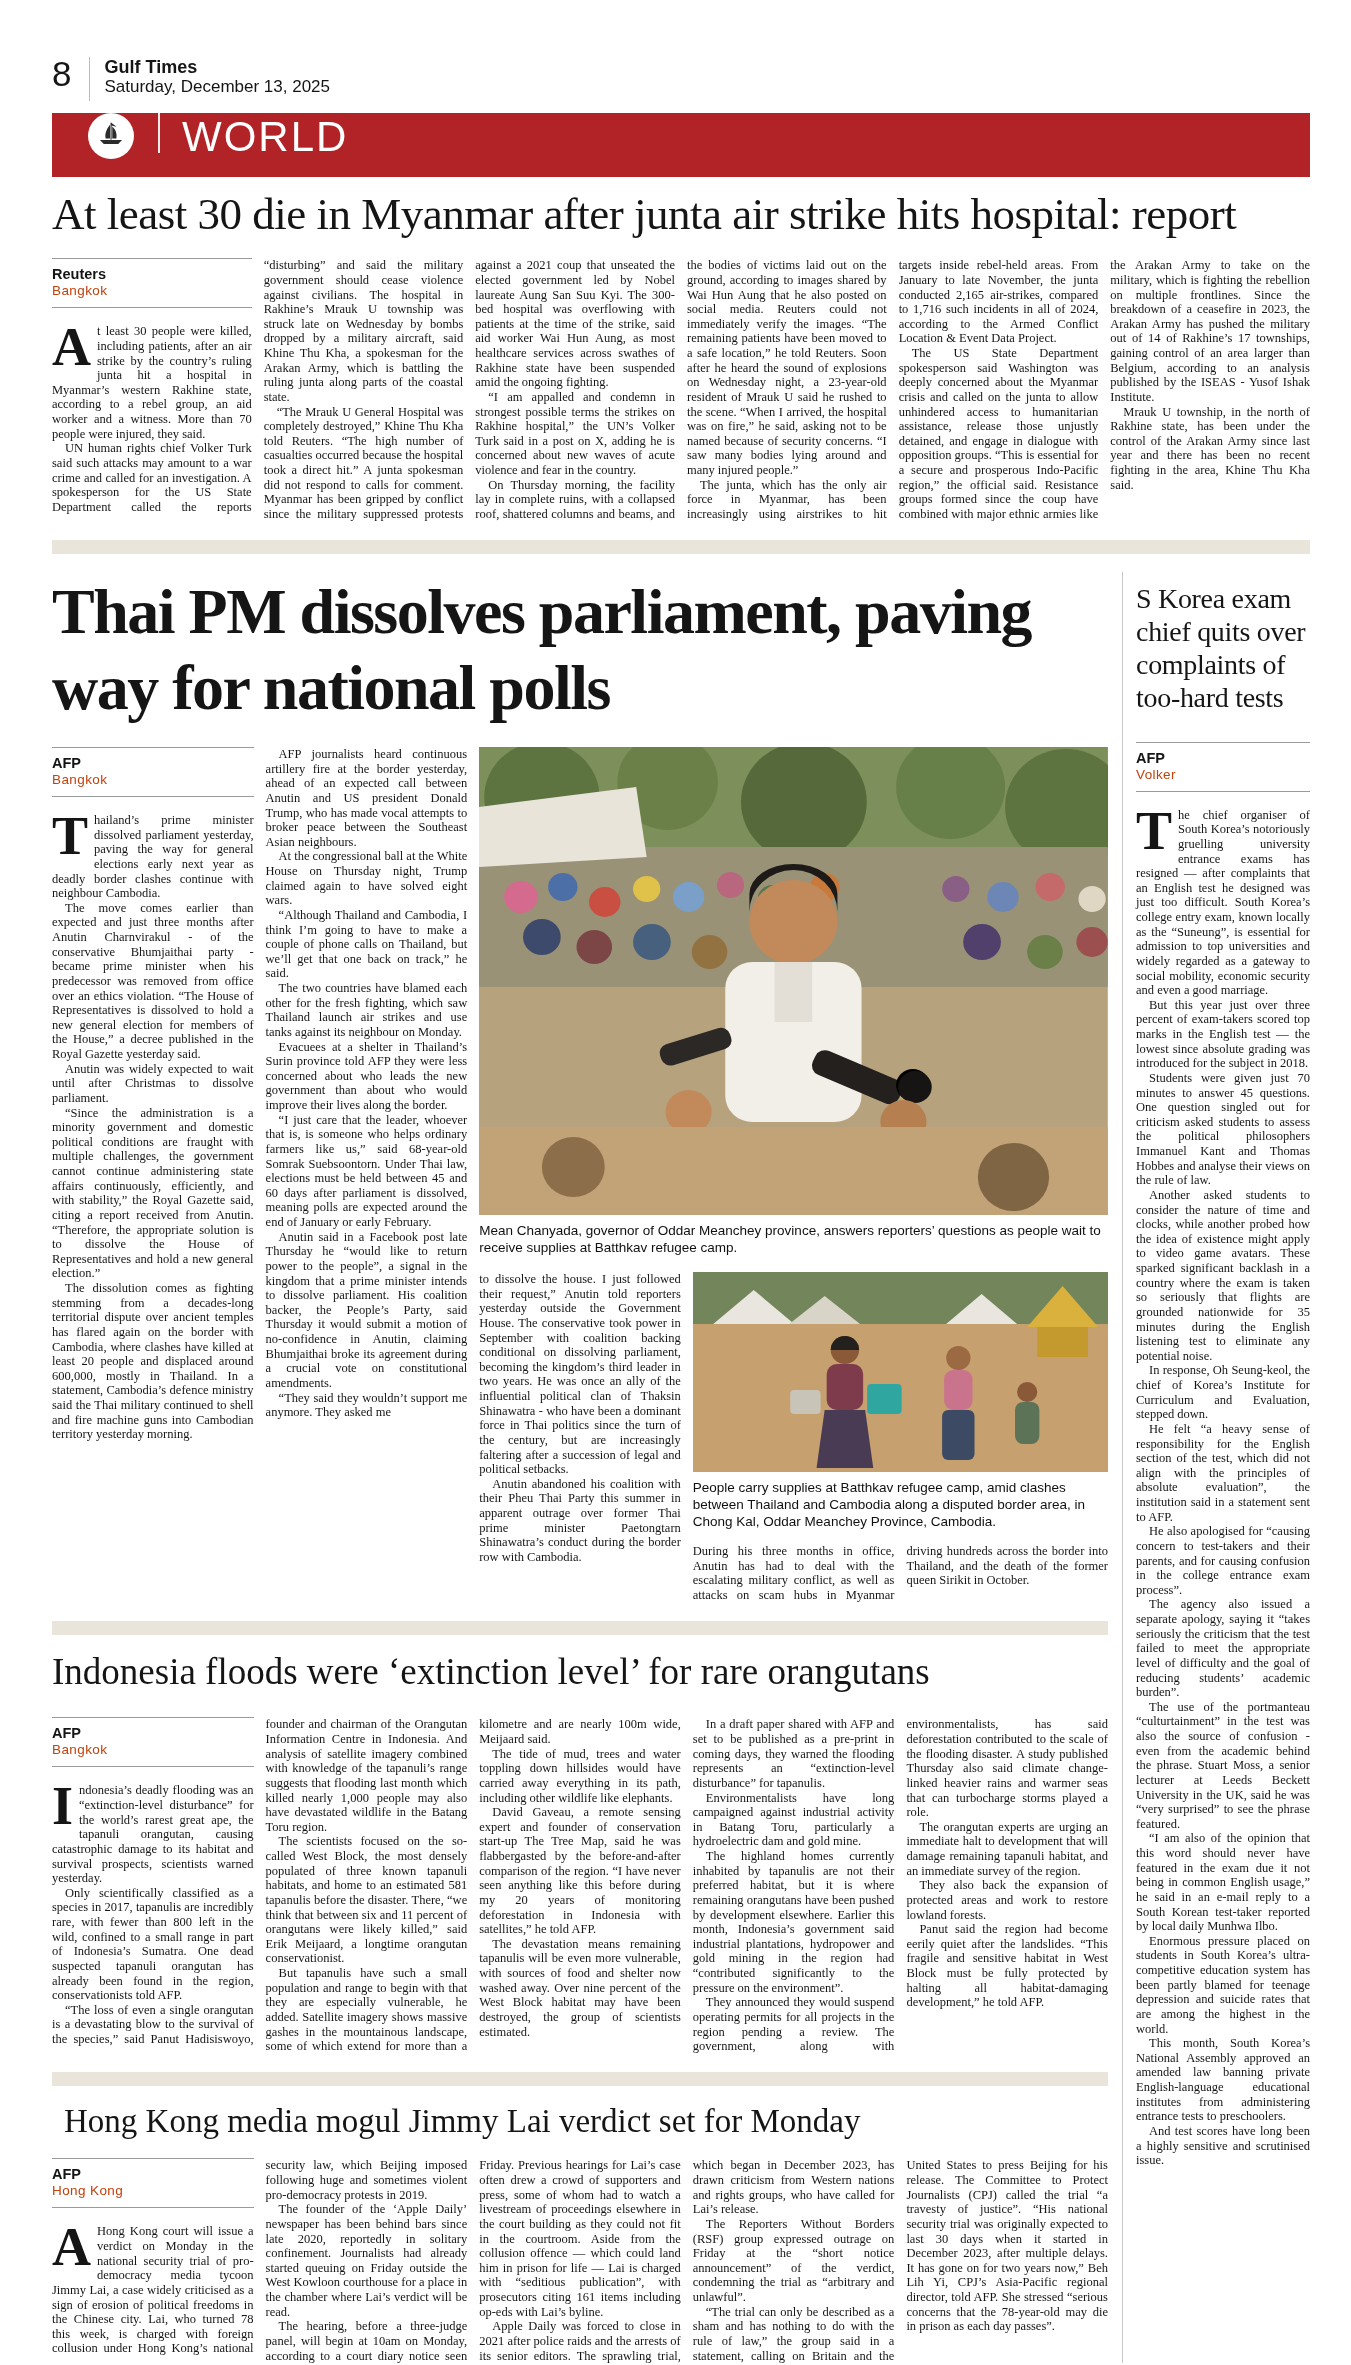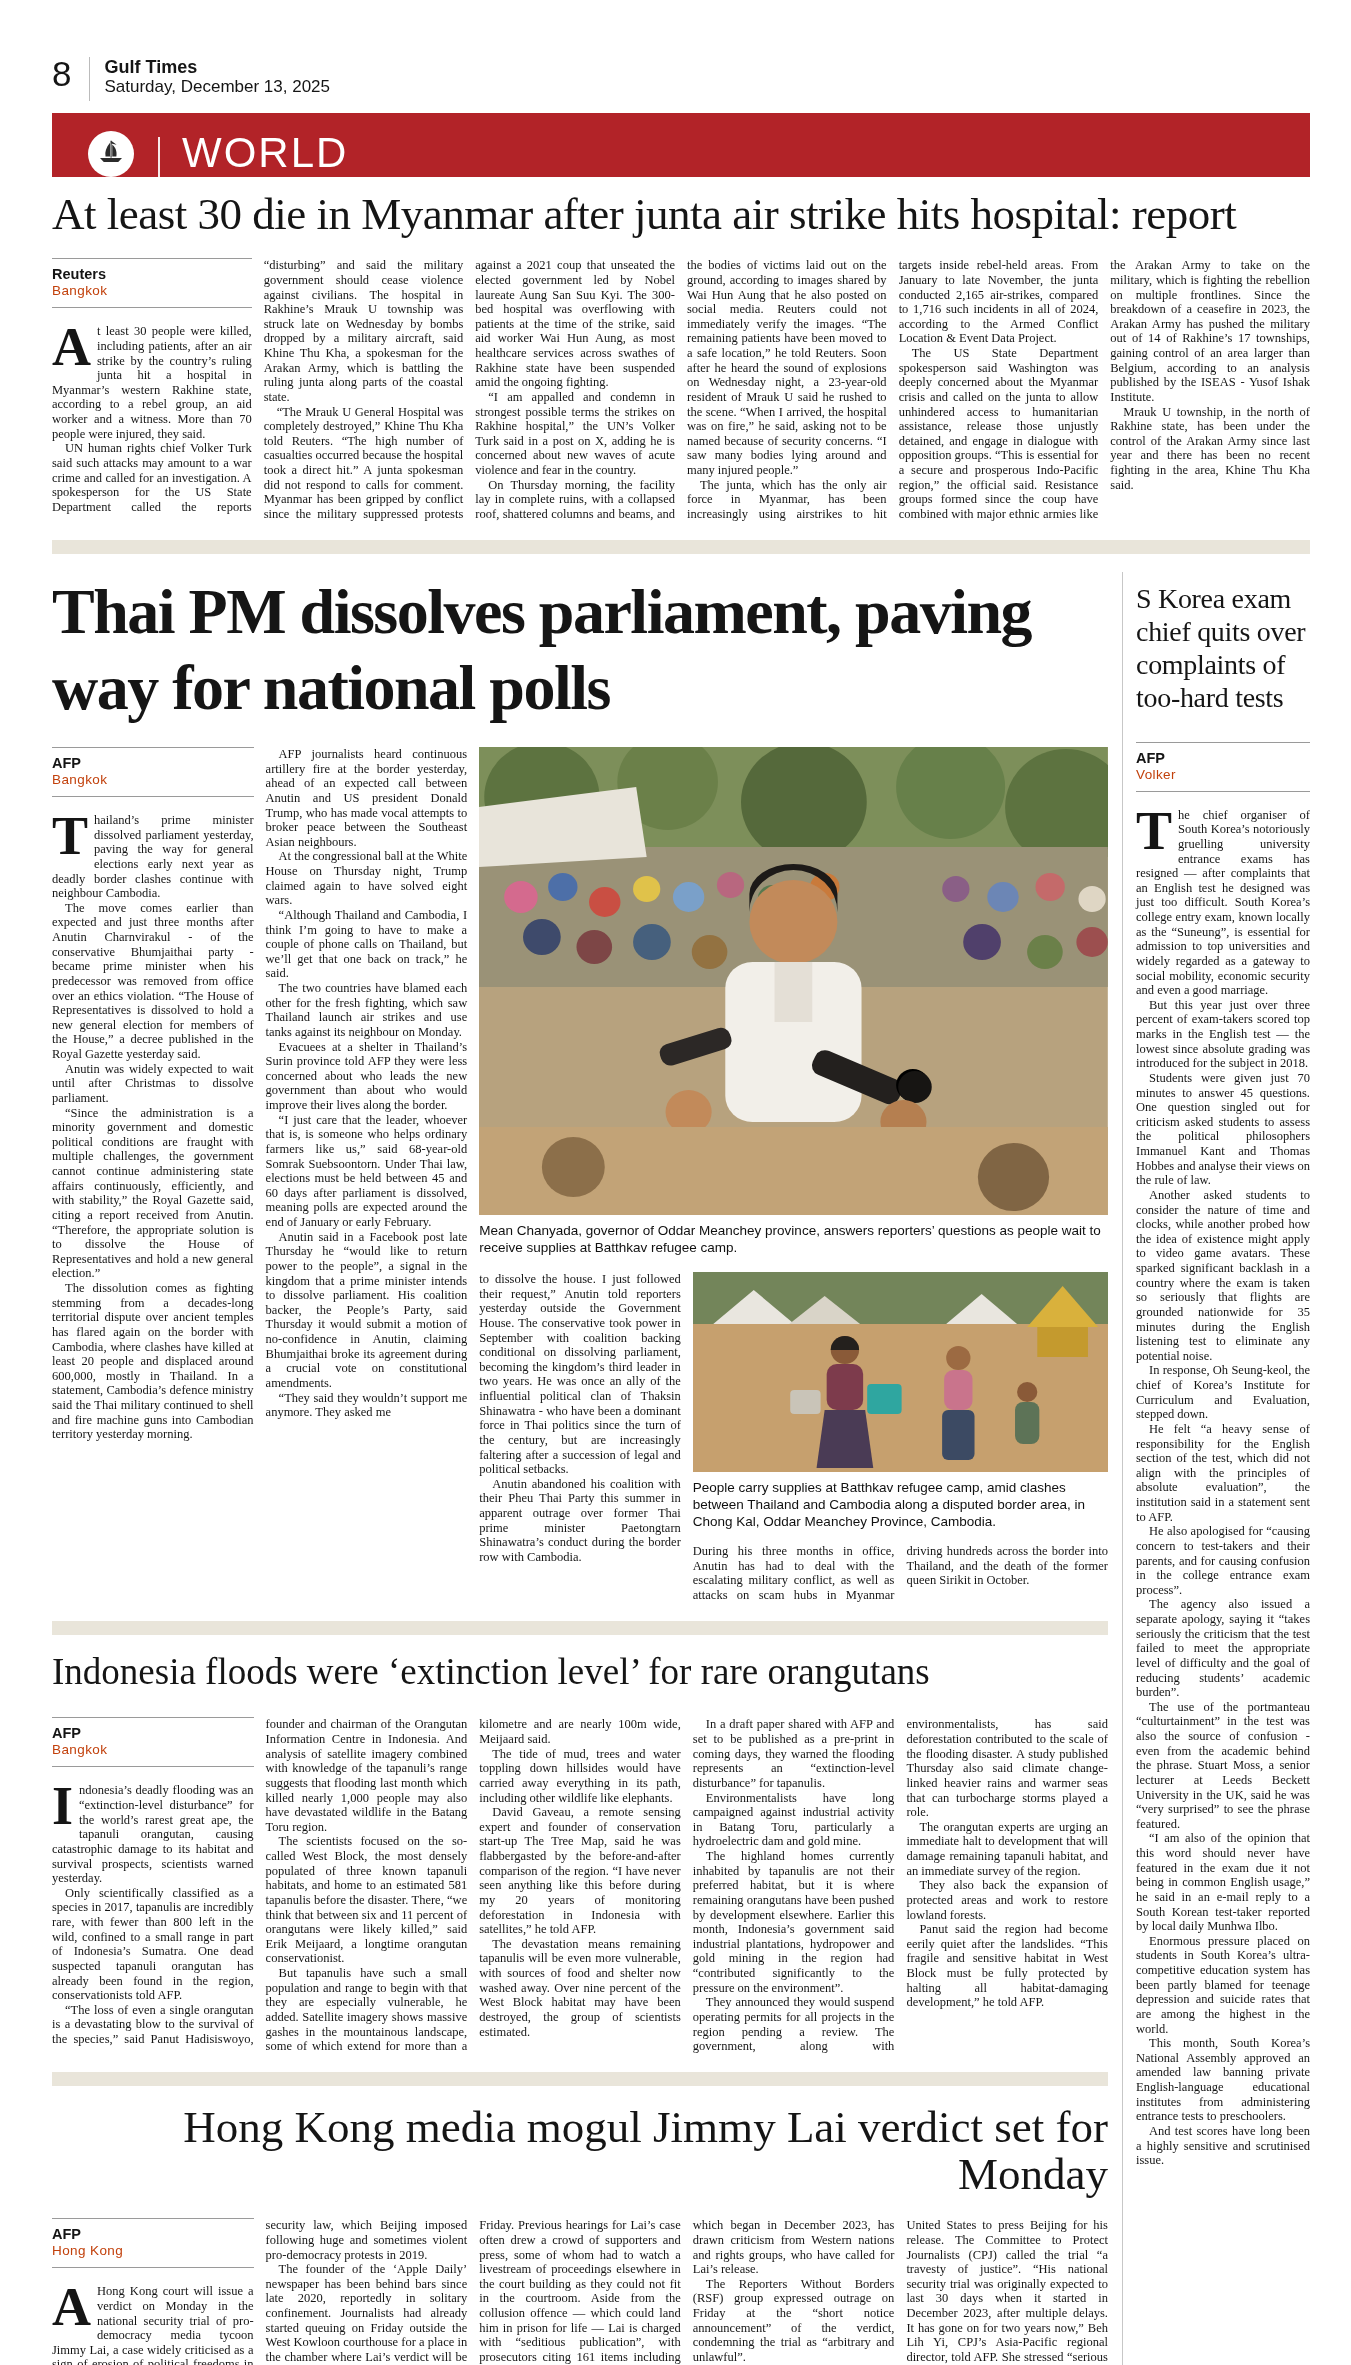--- a/index.html
+++ b/index.html
@@ -6,21 +6,21 @@
   .page{width:1351px;min-height:2365px;background:#fff;color:#151515;
         font-family:"Liberation Serif","DejaVu Serif",serif;position:relative;overflow:hidden;}
   .inner{padding:0 41px 30px 52px;}
 
   
   .topbar{display:flex;align-items:flex-start;padding-top:57px;margin-bottom:12px;}
   .pagenum{font-family:"Liberation Sans",sans-serif;font-size:35px;line-height:34px;font-weight:400;}
   .topdiv{width:1px;height:44px;background:#bbb;margin:0 14px 0 18px;}
   .masthead .mh-name{font-family:"Liberation Sans",sans-serif;font-weight:bold;font-size:18px;line-height:20px;}
   .masthead .mh-date{font-family:"Liberation Sans",sans-serif;font-size:17px;line-height:20px;}
-  .banner{height:64px;background:#b22328;display:flex;align-items:flex-end;}
+  .banner{height:64px;background:#b22328;display:flex;align-items:flex-start;}
   .logo-circle{width:46px;height:46px;border-radius:50%;background:#fff;margin-left:36px;
                display:flex;align-items:center;justify-content:center;}
   .banner-bar{width:2px;height:40px;background:#fff;margin:0 22px 0 24px;opacity:.9;}
   .banner-title{color:#fff;font-family:"Liberation Sans",sans-serif;font-size:42px;letter-spacing:2px;font-weight:400;}
 
   
   .byline{font-family:"Liberation Sans",sans-serif;border-top:1px solid #9a9a9a;border-bottom:1px solid #9a9a9a;
           padding:7px 0 9px;margin-bottom:16px;}
   .byline .src{font-weight:bold;font-size:14.5px;}
   .byline .loc{font-size:13.5px;color:#c2410c;letter-spacing:.4px;margin-top:1px;}
@@ -48,21 +48,21 @@
   .fig1{grid-column:3/6;grid-row:1;margin:0 0 16px;}
   .fig1 .ph{width:100%;height:468px;}
   .thai-mid{grid-column:3/4;grid-row:2/4;}
   .fig2{grid-column:4/6;grid-row:2;margin:0 0 14px;}
   .fig2 .ph{width:100%;height:200px;}
   .thai-bottom{grid-column:4/6;grid-row:3;column-count:2;column-gap:12px;}
   .ph{display:block;}
 
   
   .indo-head{font-size:37px;line-height:1.05;margin:6px 0 26px;}
-  .hk-head{font-size:45px;line-height:1.05;margin:6px 0 20px;text-align:right;}
+  .hk-head{font-size:33px;line-height:1.05;margin:6px 12px 20px;}
 
   
   .sk-head{font-size:28px;line-height:1.18;margin:10px 0 28px;letter-spacing:-.3px;}
   .side-col .para{font-size:12.5px;}
 </style>
 </head>
 <body>
 
 <div class="page">
   <div class="inner">

